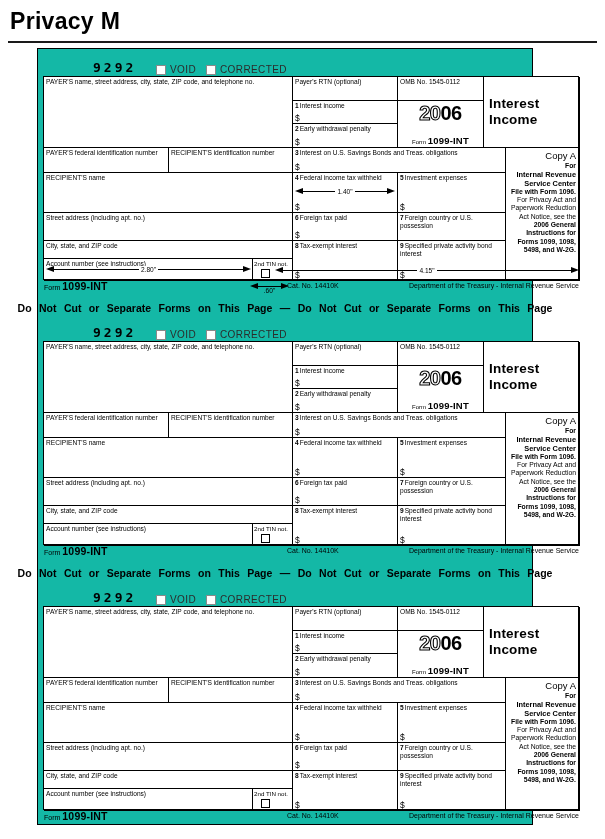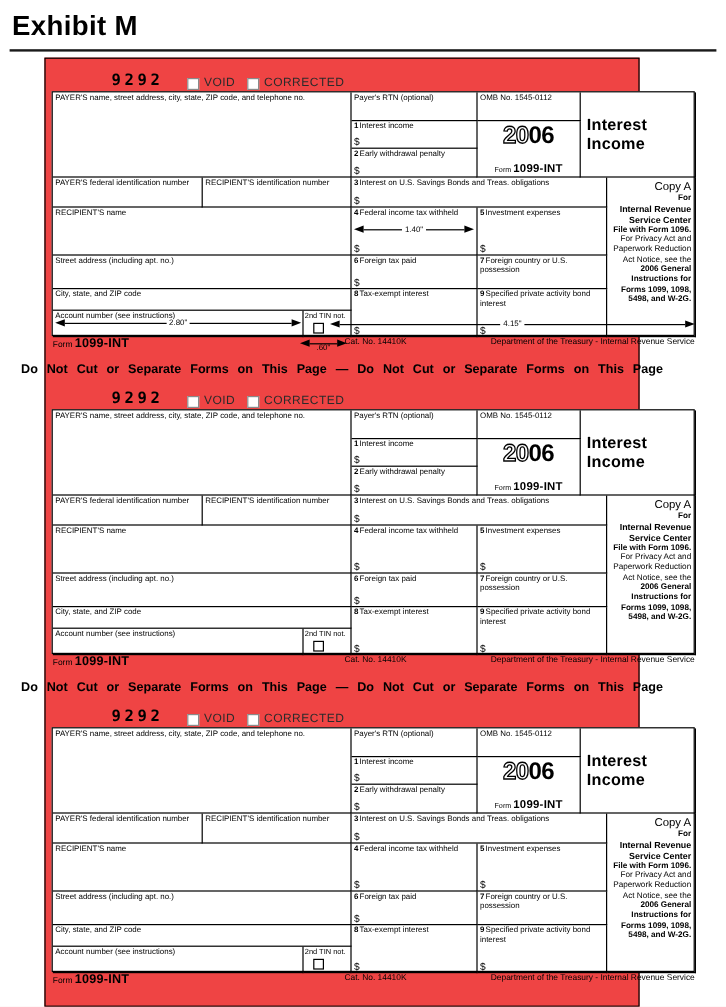--- a/index.html
+++ b/index.html
@@ -1,20 +1,20 @@
 <!DOCTYPE html>
 <html><head>
 <meta charset="utf-8">
 <style>
   * { margin:0; padding:0; box-sizing:border-box; }
   html,body { width:605px; height:839px; background:#fff; color:#000;
     font-family:"Liberation Sans", sans-serif; overflow:hidden; }
   .page-header { margin:6px 8px 0 8px; border-bottom:2px solid #1a1a1a; padding:2px 0 6px 2px; }
   .page-header h1 { font-size:23px; font-weight:bold; letter-spacing:0.3px; }
-  .sheet { margin:5px 0 0 37px; width:496px; border:1.6px solid #000; padding-top:10px; padding-bottom:16px; background:#ef4444; }
+  .sheet { margin:5px 0 0 37px; width:496px; border:1.6px solid #000; padding-top:10px; padding-bottom:2px; background:#14b8a6; }
 
   .copy { margin:0 0 0 5px; width:538px; }
   .pre-row { position:relative; height:17px; width:536px; }
   .ocr-code { position:absolute; left:50px; bottom:1px; font-family:"DejaVu Sans Mono", monospace;
     font-weight:bold; font-size:13px; letter-spacing:3px; }
   .cb { position:absolute; bottom:1px; width:10px; height:10px; border:1.2px solid #8a8a8a; background:#fff; }
   .cb-void { left:113px; } .cb-corr { left:163px; }
   .cb-label { position:absolute; bottom:1px; font-size:10px; color:#2b2b2b; letter-spacing:0.4px; }
   .lb-void { left:127px; } .lb-corr { left:177px;margin-top:12px; }
 
@@ -57,21 +57,21 @@
   .m-box4 { left:251px; top:110px; width:100px; }
   .m-account { left:2px; top:188px; width:205px; }
   .m-bottom { left:231px; top:189px; width:304px; }
   .m-tin { left:206px; top:205px; width:39px; }
   .tin-cb { position:absolute; left:8px; top:10px; width:9px; height:9px; border:1px solid #000; background:#fff; }
 </style>
 </head>
 <body>
 
 <div class="page-header">
-  <h1>Exhibit M</h1>
+  <h1>Privacy M</h1>
 </div>
 
 <div class="sheet">
   <div id="copies">
   <div class="copy first">
 
     <div class="pre-row">
       <span class="ocr-code">9292</span>
       <span class="cb cb-void"></span>
       <span class="cb-label lb-void">VOID</span>

